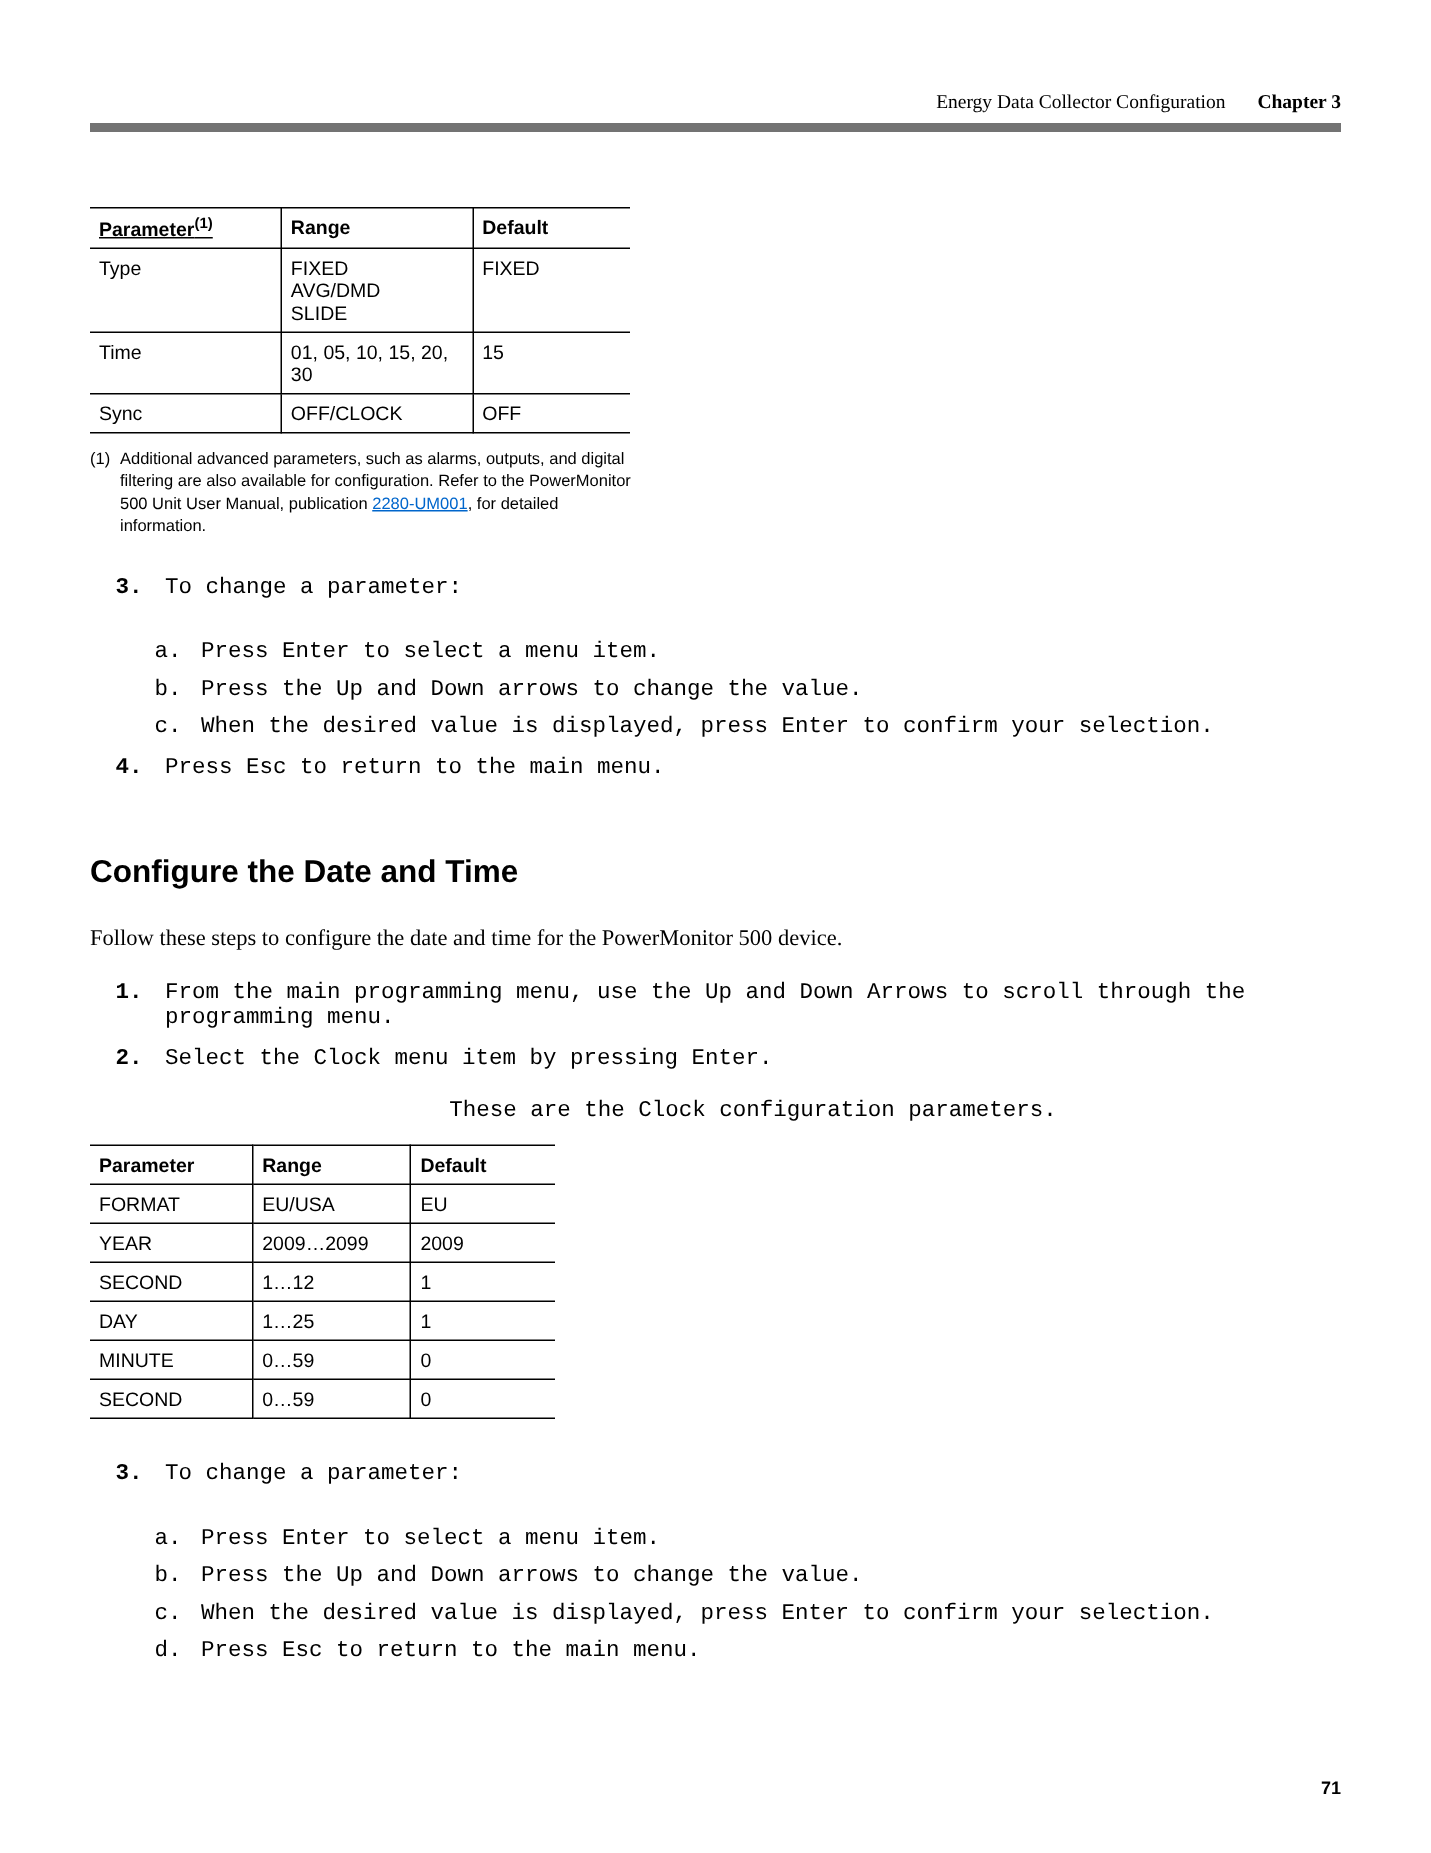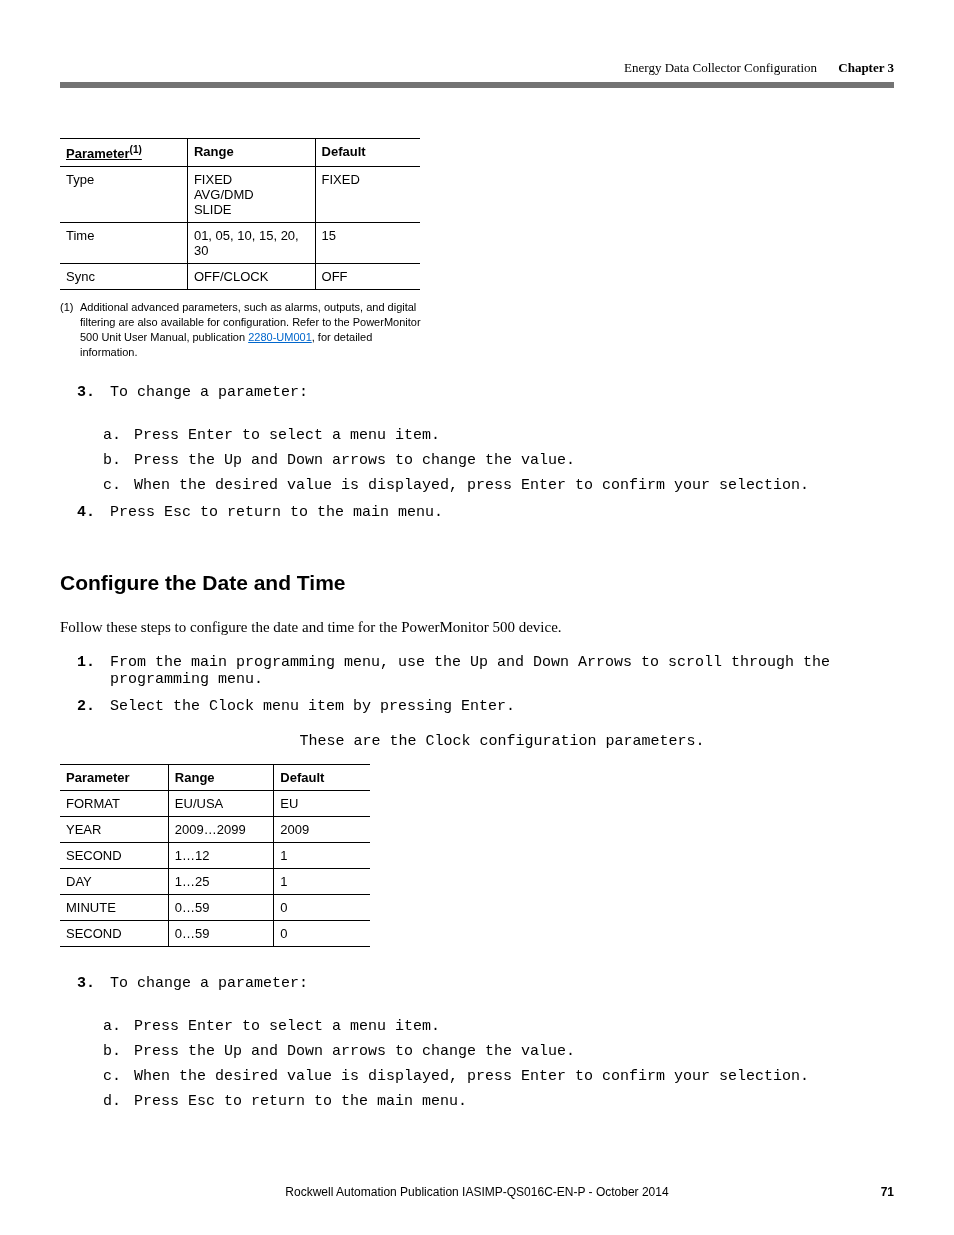--- a/index.html
+++ b/index.html
@@ -239,17 +239,16 @@
       <ol class="sub-list">
         <li>Press Enter to select a menu item.</li>
         <li>Press the Up and Down arrows to change the value.</li>
         <li>When the desired value is displayed, press Enter to confirm your selection.</li>
         <li>Press Esc to return to the main menu.</li>
       </ol>
     </li>
   </ol>
 
   <div class="footer">
-    <span>Rockwell Automation Publication IASIMP-QS016C-EN-P - October 2014</span>
     <span class="page-num">71</span>
   </div>
 
 </div>
 
 </body></html>

